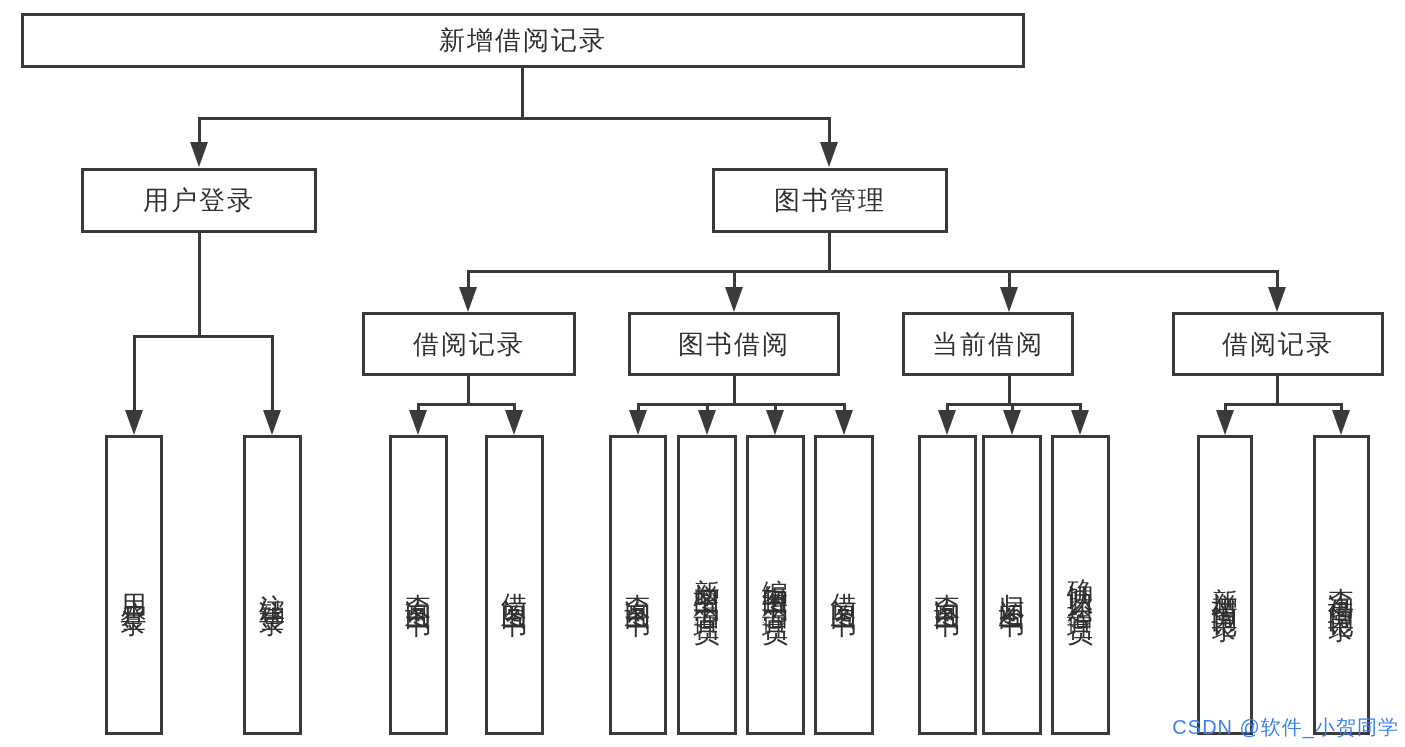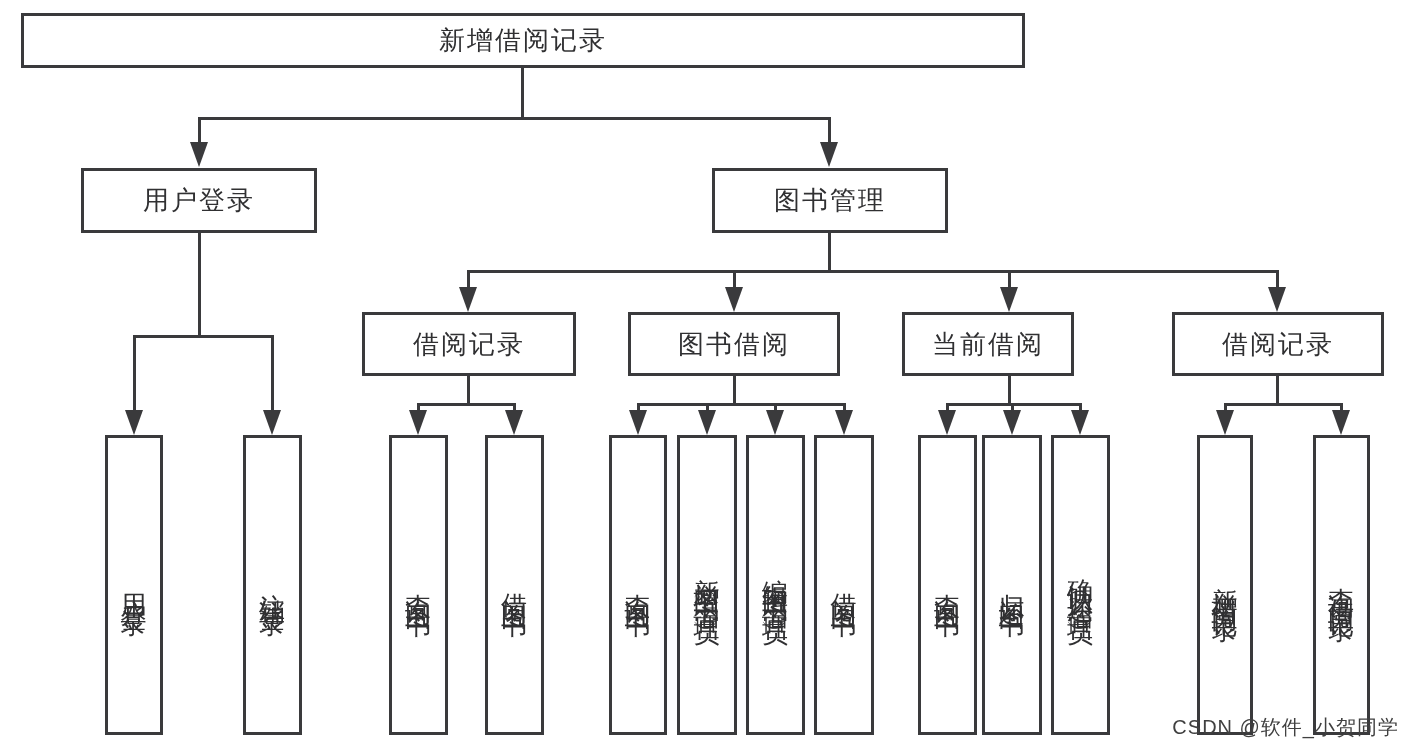--- a/index.html
+++ b/index.html
@@ -55,21 +55,21 @@
     border-right: 9px solid transparent;
     border-top: 25px solid #3a3a3c;
     z-index: 1;
   }
   .watermark {
     position: absolute;
     top: 714px;
     right: 6px;
     font-size: 20px;
     letter-spacing: 1px;
-    color: #404040;
+    color: #3b82f6;
     z-index: 3;
   }
 </style>
 </head>
 <body>
 
 <div class="vl" style="left:521px;top:68px;height:50px"></div>
 <div class="hl" style="left:198px;top:117px;width:633px"></div>
 <div class="vl" style="left:198px;top:117px;height:33px"></div>
 <div class="ah" style="left:190px;top:142px"></div>

